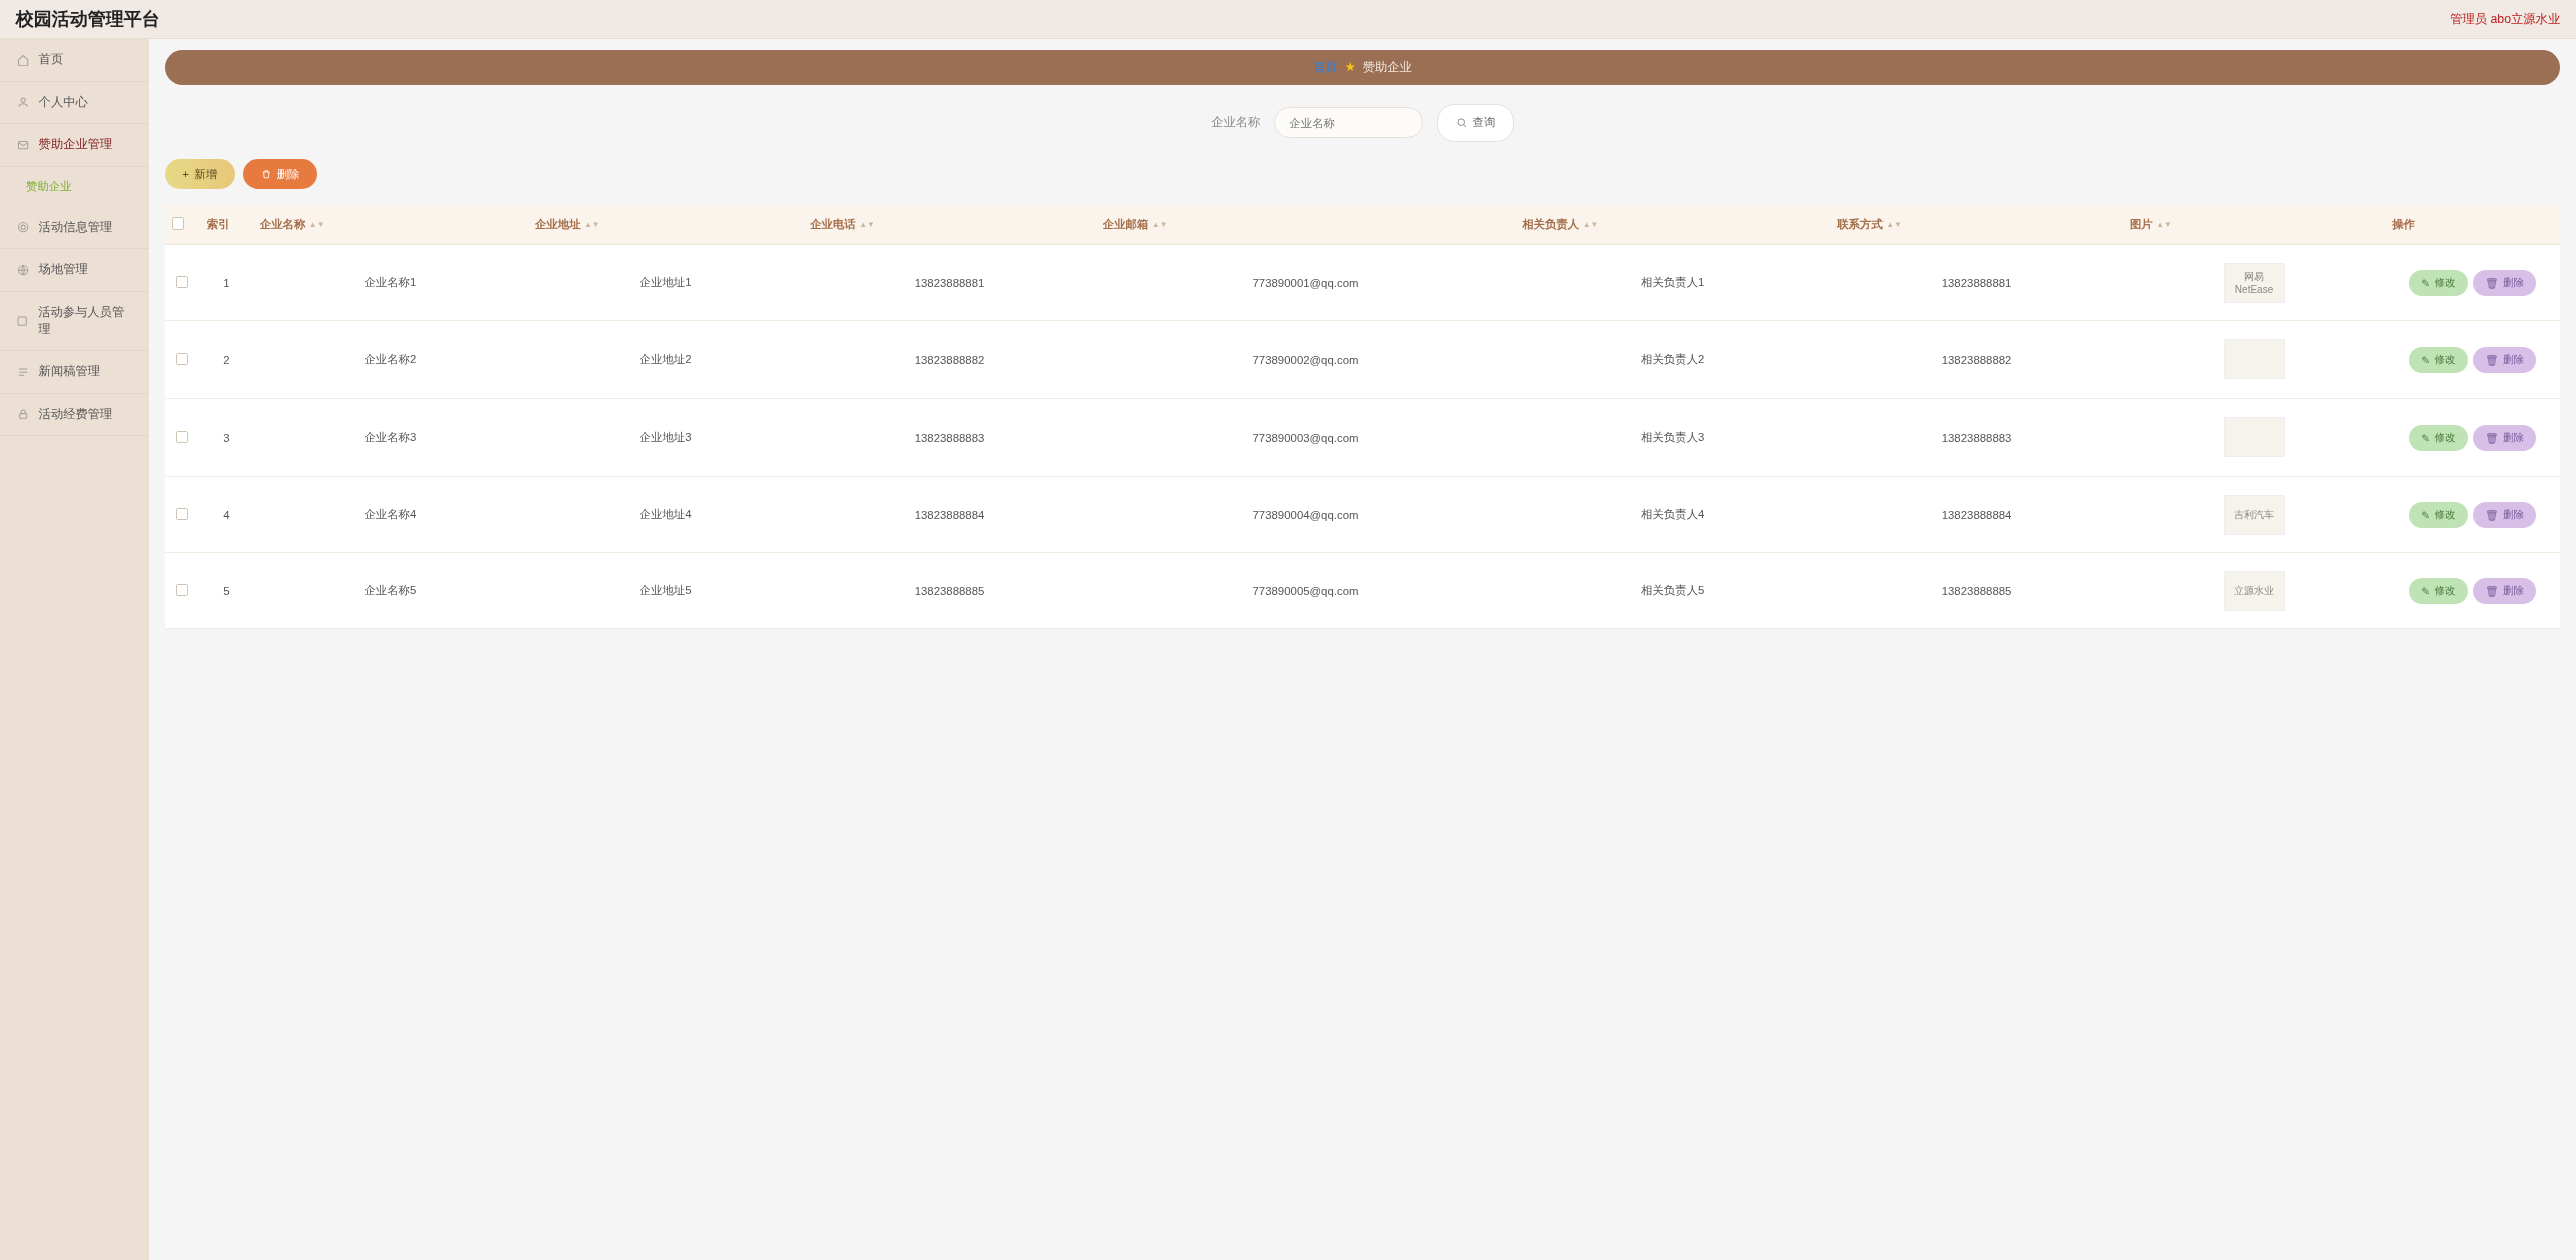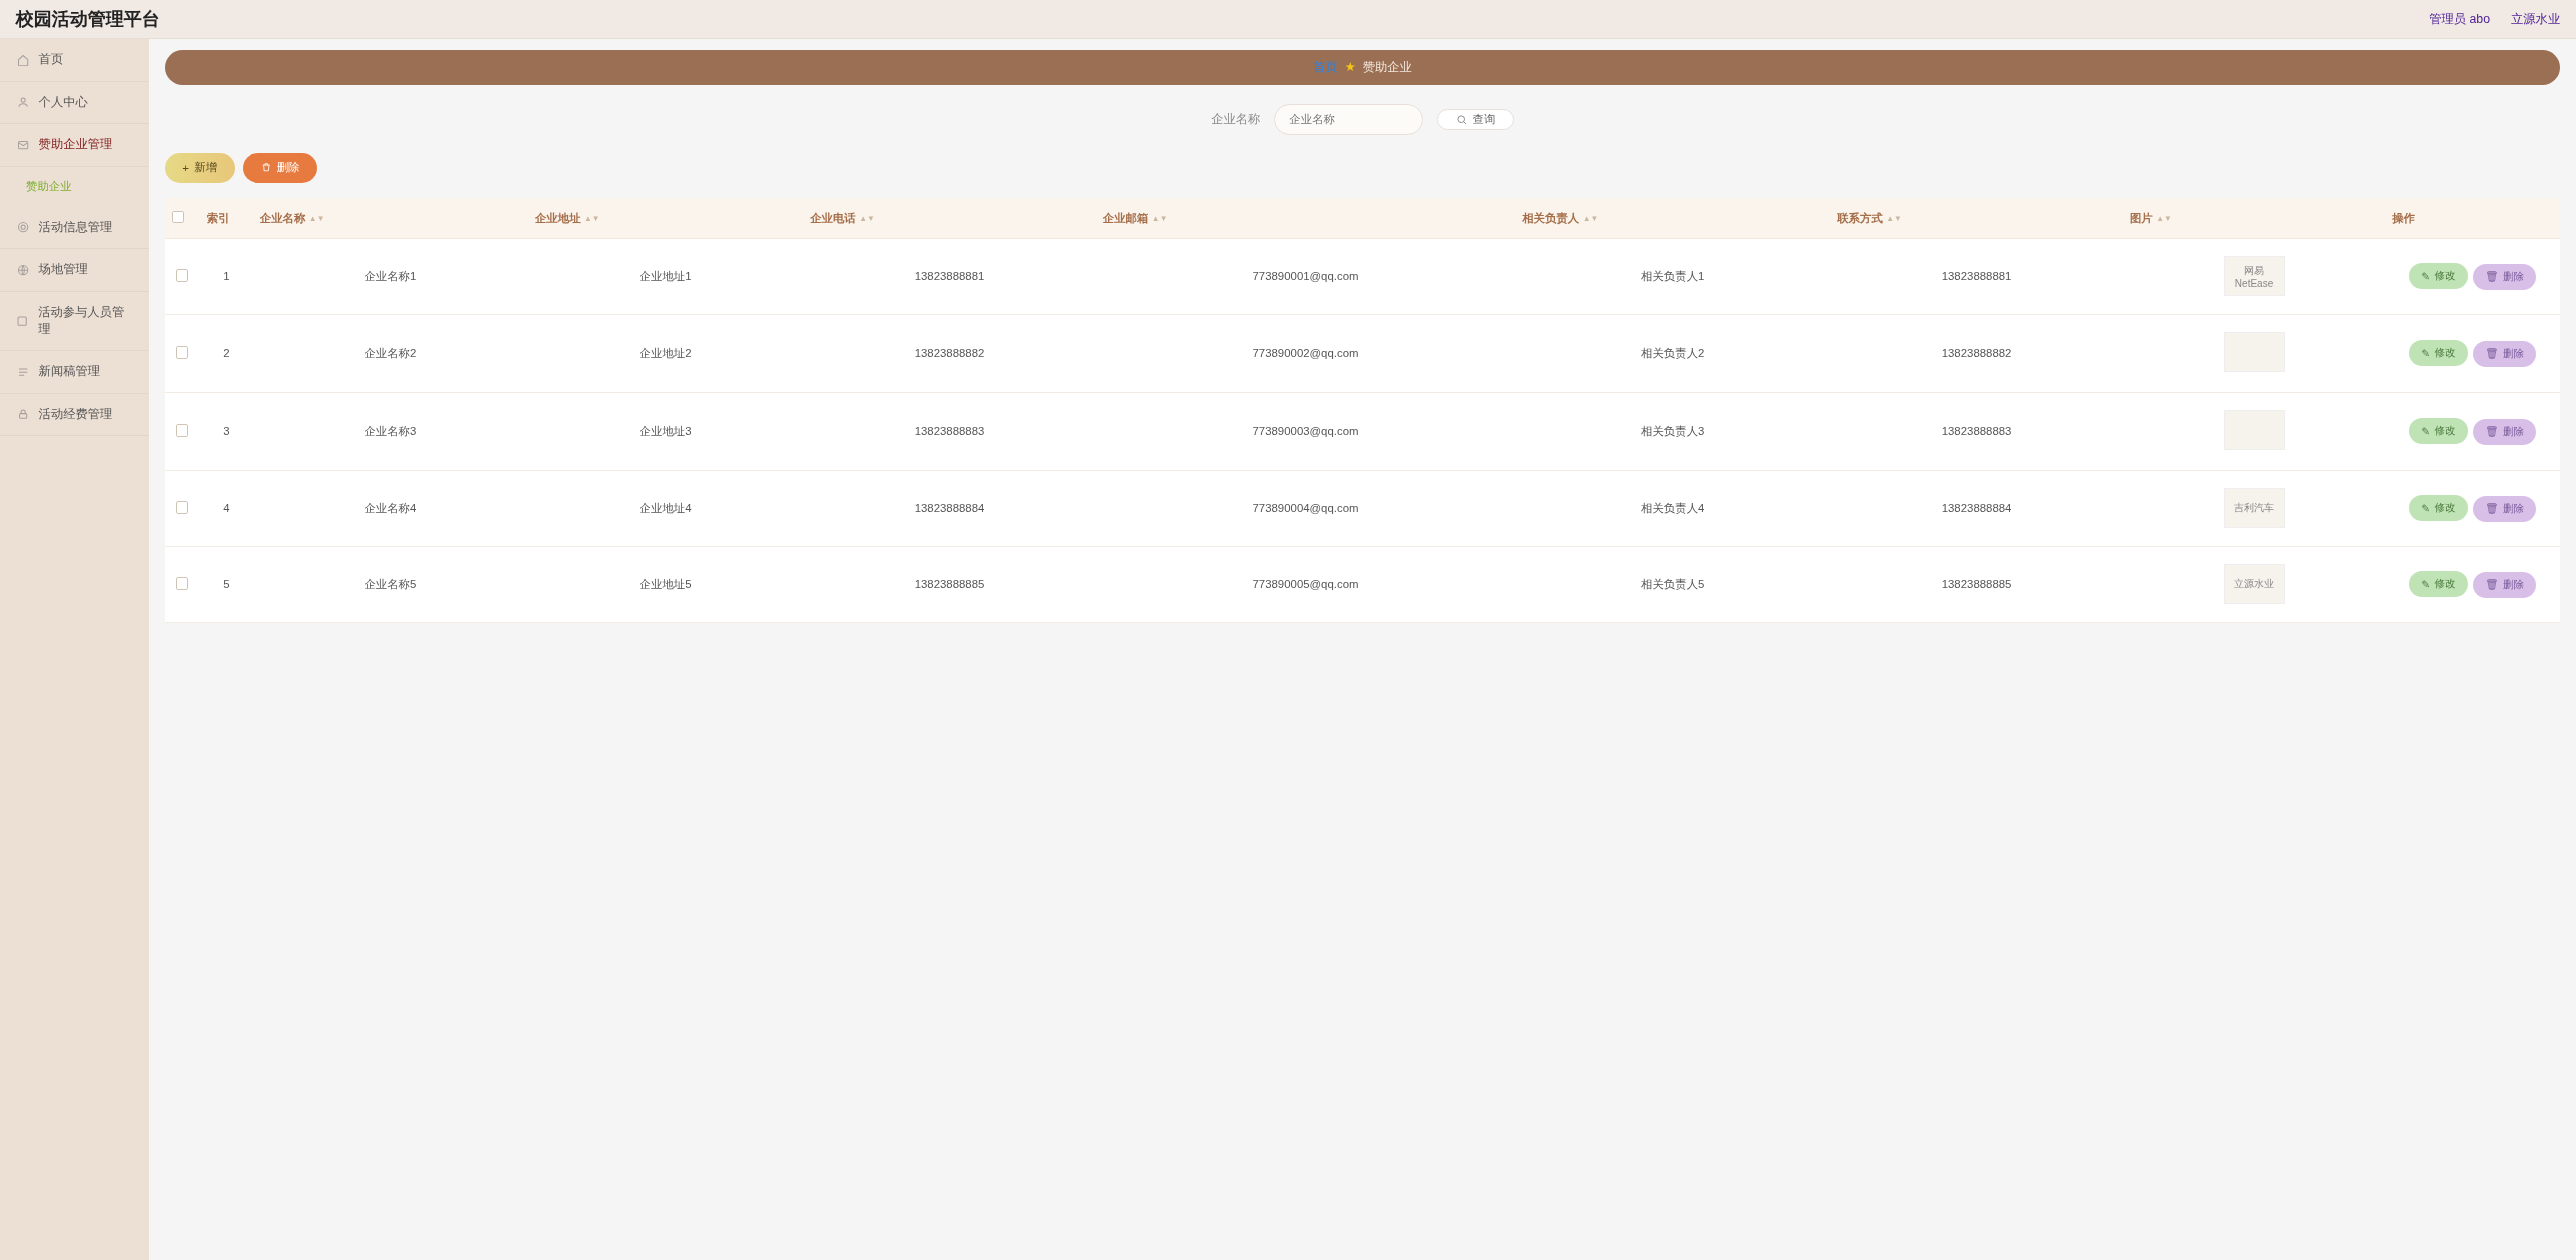--- a/index.html
+++ b/index.html
@@ -1,35 +1,35 @@
 <!DOCTYPE html>
 <html style="font-size:14px"><head>
 <meta charset="utf-8">
 <style>
   *{box-sizing:border-box;margin:0;padding:0}
   body{font-family:"Microsoft YaHei",Arial,sans-serif;font-size:12.3px;color:#333;background:#f5f5f5;overflow:hidden}
   .topbar{height:39px;background:#f0e9e4;display:flex;align-items:center;justify-content:space-between;padding:0 15.8px;border-bottom:0.9px solid #e6ddd4}
   .app-title{font-size:18px;font-weight:600;color:#222}
-  .top-right{display:flex;gap:21px;color:#4c1d95}
+  .top-right{display:flex;color:#b91c1c}
   .top-right span{cursor:pointer}
   .layout{display:flex;height:calc(100vh - 39px)}
   .sidebar{width:149px;background:#ecdfd4;display:flex;flex-direction:column;flex-shrink:0}
   .nav-item{display:flex;align-items:center;gap:8.8px;padding:12.3px 15.8px;color:#555;cursor:pointer;border-bottom:0.9px solid rgba(0,0,0,.04);font-size:12.3px}
   .nav-item .ico{width:14px;height:14px;display:inline-flex;align-items:center;justify-content:center;opacity:.6}
   .nav-item.active{color:#7f1d1d}
   .nav-sub{padding:12.3px 15.8px 12.3px 26px;color:#7cae2e;font-size:11.4px;cursor:pointer}
   .main{flex:1;overflow:auto;padding:10.5px 15.8px}
   .page-head{background:#9a6f53;border-radius:19px;height:35px;display:flex;align-items:center;justify-content:center;gap:7px;color:#fff;font-size:12.3px;margin-bottom:19px}
   .page-head .home-link{color:#2a82e4;font-weight:500}
   .page-head .star{color:#f5c518}
   .page-head .crumb{color:#f3e7dc}
   .filter-row{display:flex;justify-content:center;align-items:center;gap:14px;margin-bottom:17.5px}
   .flabel{color:#8a8a8a;font-size:12.3px}
   .finput{border:0.9px solid #e8e0d8;border-radius:17.5px;height:31.5px;width:149px;padding:0 14px;background:#fdfbf8;color:#999;font-size:11.4px;outline:none}
-  .qbtn{border:0.9px solid #e8e0d8;border-radius:17.5px;height:21px;padding:0 17.5px;background:#fff;display:inline-flex;align-items:center;gap:5.3px;cursor:pointer;color:#666;font-size:11.4px}
+  .qbtn{border:0.9px solid #e8e0d8;border-radius:17.5px;height:38px;padding:0 17.5px;background:#fff;display:inline-flex;align-items:center;gap:5.3px;cursor:pointer;color:#666;font-size:11.4px}
   .action-row{display:flex;gap:8.8px;margin-bottom:15.8px}
   .pill{border:none;border-radius:17.5px;height:30px;padding:0 17.5px;display:inline-flex;align-items:center;gap:5.3px;cursor:pointer;font-size:11.4px;color:#fff}
   .pill.add{background:linear-gradient(90deg,#e6d986 0%,#e8c77a 100%);color:#5b4a20}
   .pill.del{background:#e67a3f}
   .table{width:100%;background:#fff;border-collapse:collapse}
   .table thead th{background:#fbf4ec;color:#a56e4a;font-weight:700;font-size:11.4px;padding:12.3px 7px;text-align:left;border-bottom:0.9px solid #f0e6da}
   .sort{display:inline-flex;flex-direction:column;margin-left:3.5px;line-height:5.3px;font-size:7.9px;color:#c9b79f;vertical-align:middle}
   .table tbody td{padding:17.5px 7px;text-align:center;font-size:11.4px;color:#555;border-bottom:0.9px solid #f3ece3;vertical-align:middle}
   .table tbody tr{background:#fff}
   .cb{width:12.3px;height:12.3px;border:0.9px solid #cfc3b3;border-radius:1.8px;display:inline-block;background:#fff;cursor:pointer}

